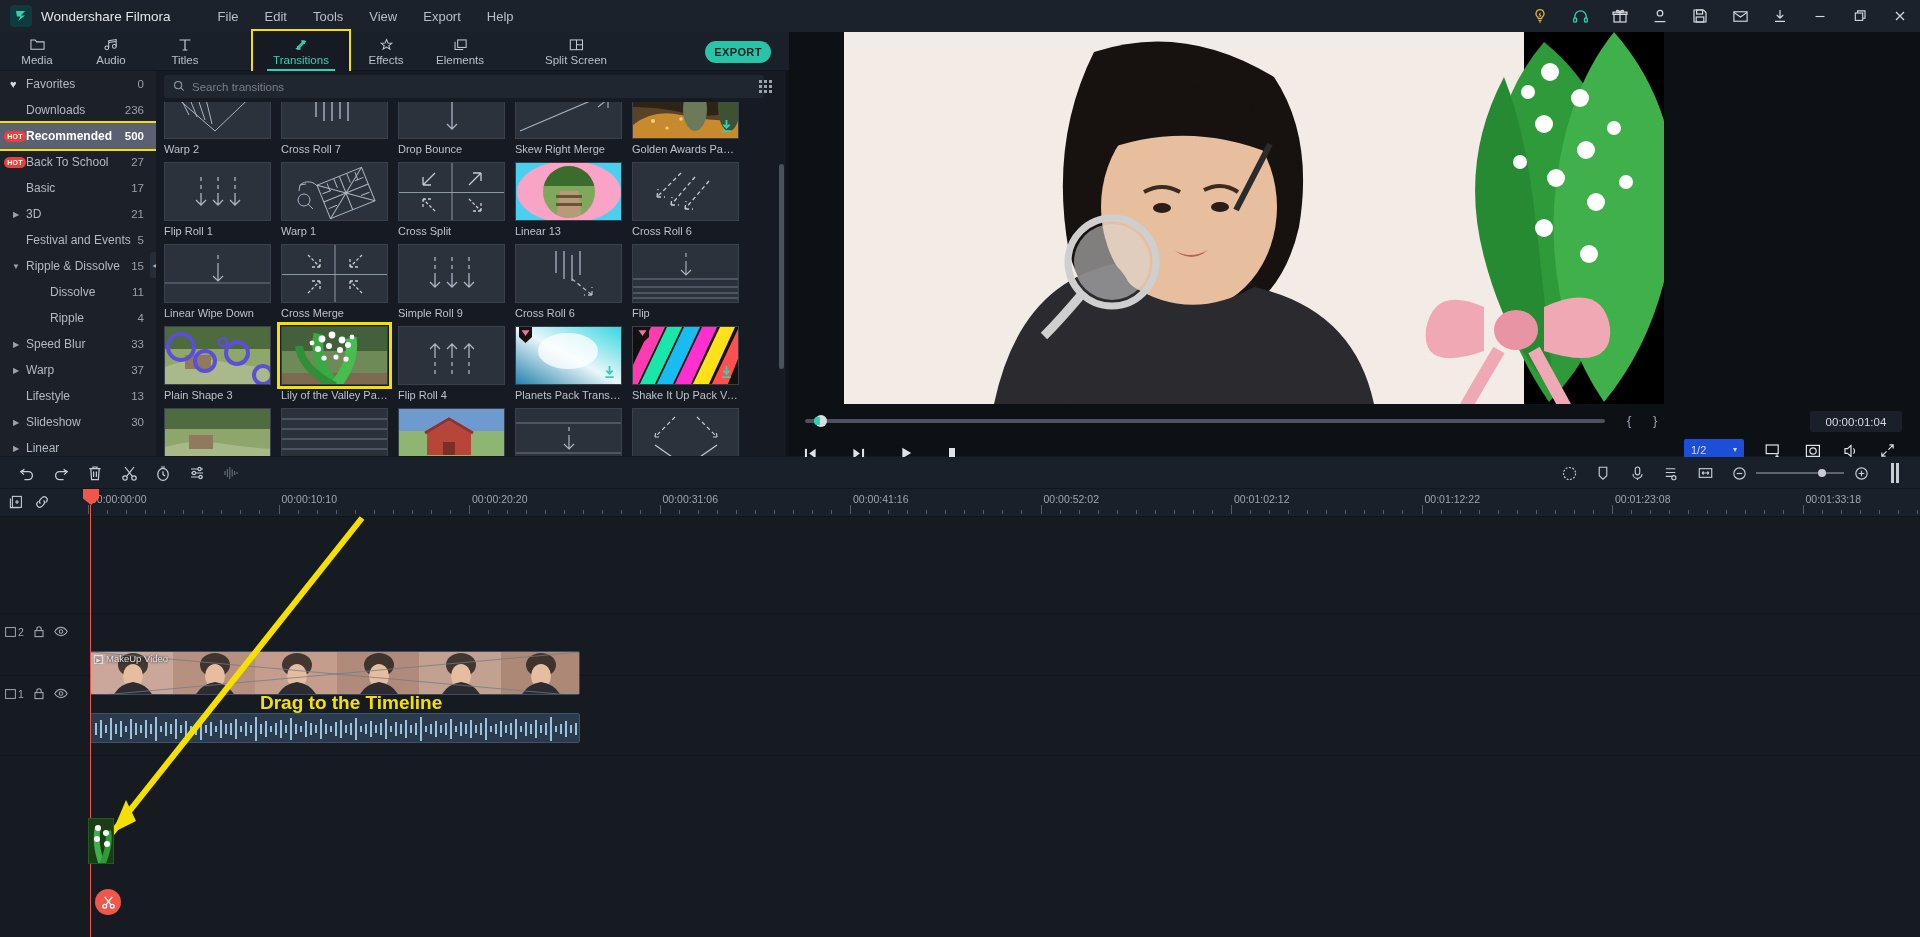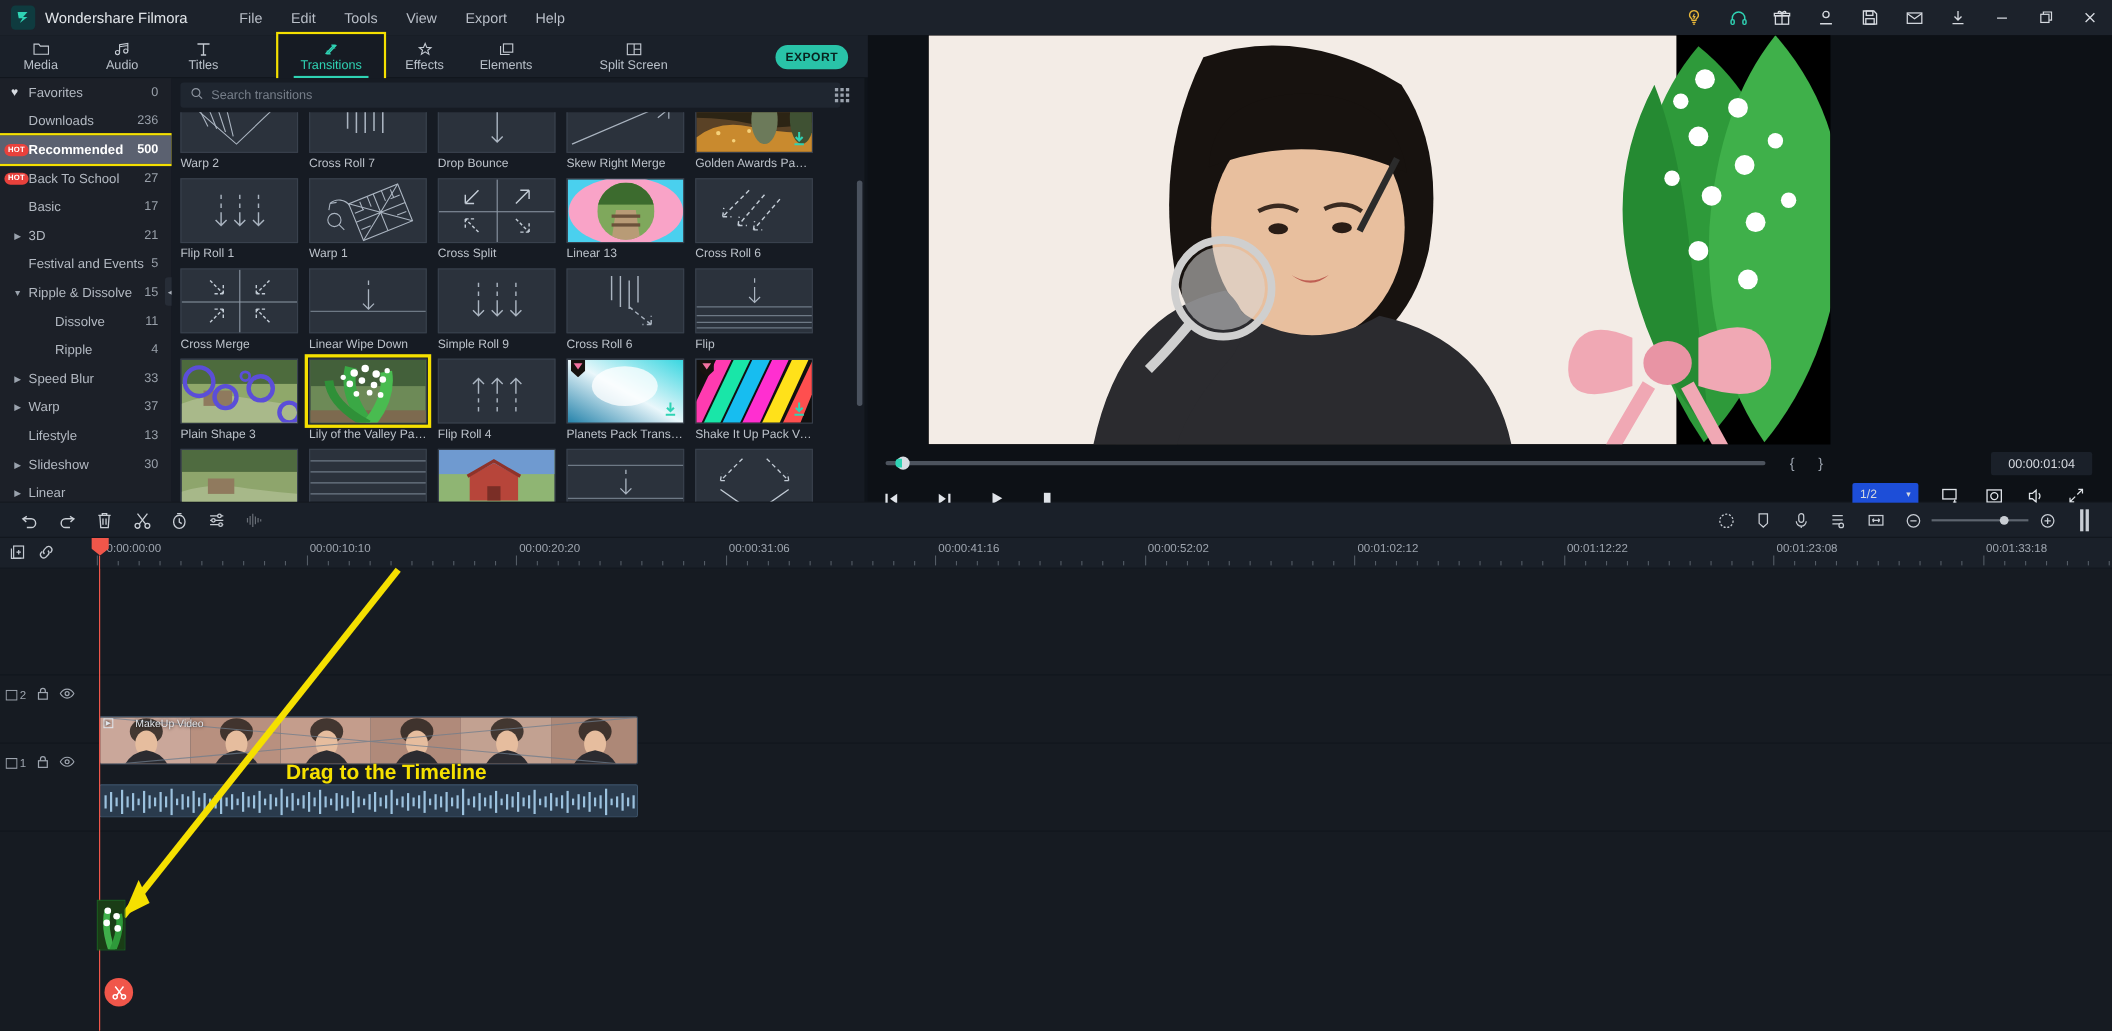--- a/index.html
+++ b/index.html
@@ -242,21 +242,21 @@
     position: absolute; left: 0; width: 88px; height: 54px;
     display: flex; align-items: center; gap: 9px; padding-left: 5px;
     font-size: 10.5px; color: #9fa6b0;
   }
   .clip-video {
     position: absolute; height: 44px; background: #2d3946;
     border: 1px solid #3e4d5e; border-radius: 2px; overflow: hidden;
   }
   .clip-title {
     position: absolute; left: 3px; top: 1px; font-size: 9.5px; color: #e0e4e9;
-    display: flex; align-items: flex-start; gap: 20px; z-index: 2;
+    display: flex; align-items: flex-end; gap: 3px; z-index: 2;
     text-shadow: 0 0 3px #000;
   }
   .clip-audio {
     position: absolute; height: 30px; background: #2a3b4d;
     border: 1px solid #3d5369; border-radius: 2px; overflow: hidden;
   }
   .playhead { position: absolute; width: 1px; background: #f0564a; }
   .playhead-head {
     position: absolute; width: 16px; height: 16px; background: #f0564a;
     clip-path: polygon(0 0, 100% 0, 100% 60%, 50% 100%, 0 60%);
@@ -633,37 +633,37 @@
           </div>
           <div class="grid-item">
             <div class="thumb"><svg width="107" height="59" viewBox="0 0 107 59" fill="none" stroke="#c3ccd6" stroke-width="1.3" stroke-dasharray="4 3">
                 <path d="M48 10 24 34M24 34l1-8M24 34h8"></path>
                 <path d="M62 14 38 42M38 42l1-8M38 42h8"></path>
                 <path d="M76 18 52 46M52 46l1-8M52 46h8"></path>
               </svg></div>
             <div class="label">Cross Roll 6</div>
           </div>
           <div class="grid-item">
+            <div class="thumb"><svg width="107" height="59" viewBox="0 0 107 59" fill="none" stroke="#aab4c0" stroke-width="1.2">
+                <path d="M0 38h107" stroke="#6e7985"></path>
+                <path d="M53 10v4M53 18v18M48 31l5 5 5-5"></path>
+              </svg></div>
+            <div class="label">Linear Wipe Down</div>
+          </div>
+          <div class="grid-item">
             <div class="thumb"><svg width="107" height="59" viewBox="0 0 107 59" fill="none" stroke="#8e99a6" stroke-width="1">
                 <path d="M53 0v59M0 29.5h107"></path>
                 <g stroke="#c3ccd6" stroke-width="1.3" stroke-dasharray="3 2">
                   <path d="M26 10 38 22M38 22h-8M38 22v-8"></path>
                   <path d="M80 10 68 22M68 22h8M68 22v-8"></path>
                   <path d="M26 48 38 36M38 36v8M38 36h-8"></path>
                   <path d="M80 48 68 36M68 36v8M68 36h8"></path>
                 </g>
               </svg></div>
             <div class="label">Cross Merge</div>
-          </div>
-          <div class="grid-item">
-            <div class="thumb"><svg width="107" height="59" viewBox="0 0 107 59" fill="none" stroke="#aab4c0" stroke-width="1.2">
-                <path d="M0 38h107" stroke="#6e7985"></path>
-                <path d="M53 10v4M53 18v18M48 31l5 5 5-5"></path>
-              </svg></div>
-            <div class="label">Linear Wipe Down</div>
           </div>
           <div class="grid-item">
             <div class="thumb"><svg width="107" height="59" viewBox="0 0 107 59" fill="none" stroke="#aab4c0" stroke-width="1.3">
                 <path d="M36 12v4M36 20v4M36 28v14M31 37l5 5 5-5"></path>
                 <path d="M53 12v4M53 20v4M53 28v14M48 37l5 5 5-5"></path>
                 <path d="M70 12v4M70 20v4M70 28v14M65 37l5 5 5-5"></path>
               </svg></div>
             <div class="label">Simple Roll 9</div>
           </div>
           <div class="grid-item">

